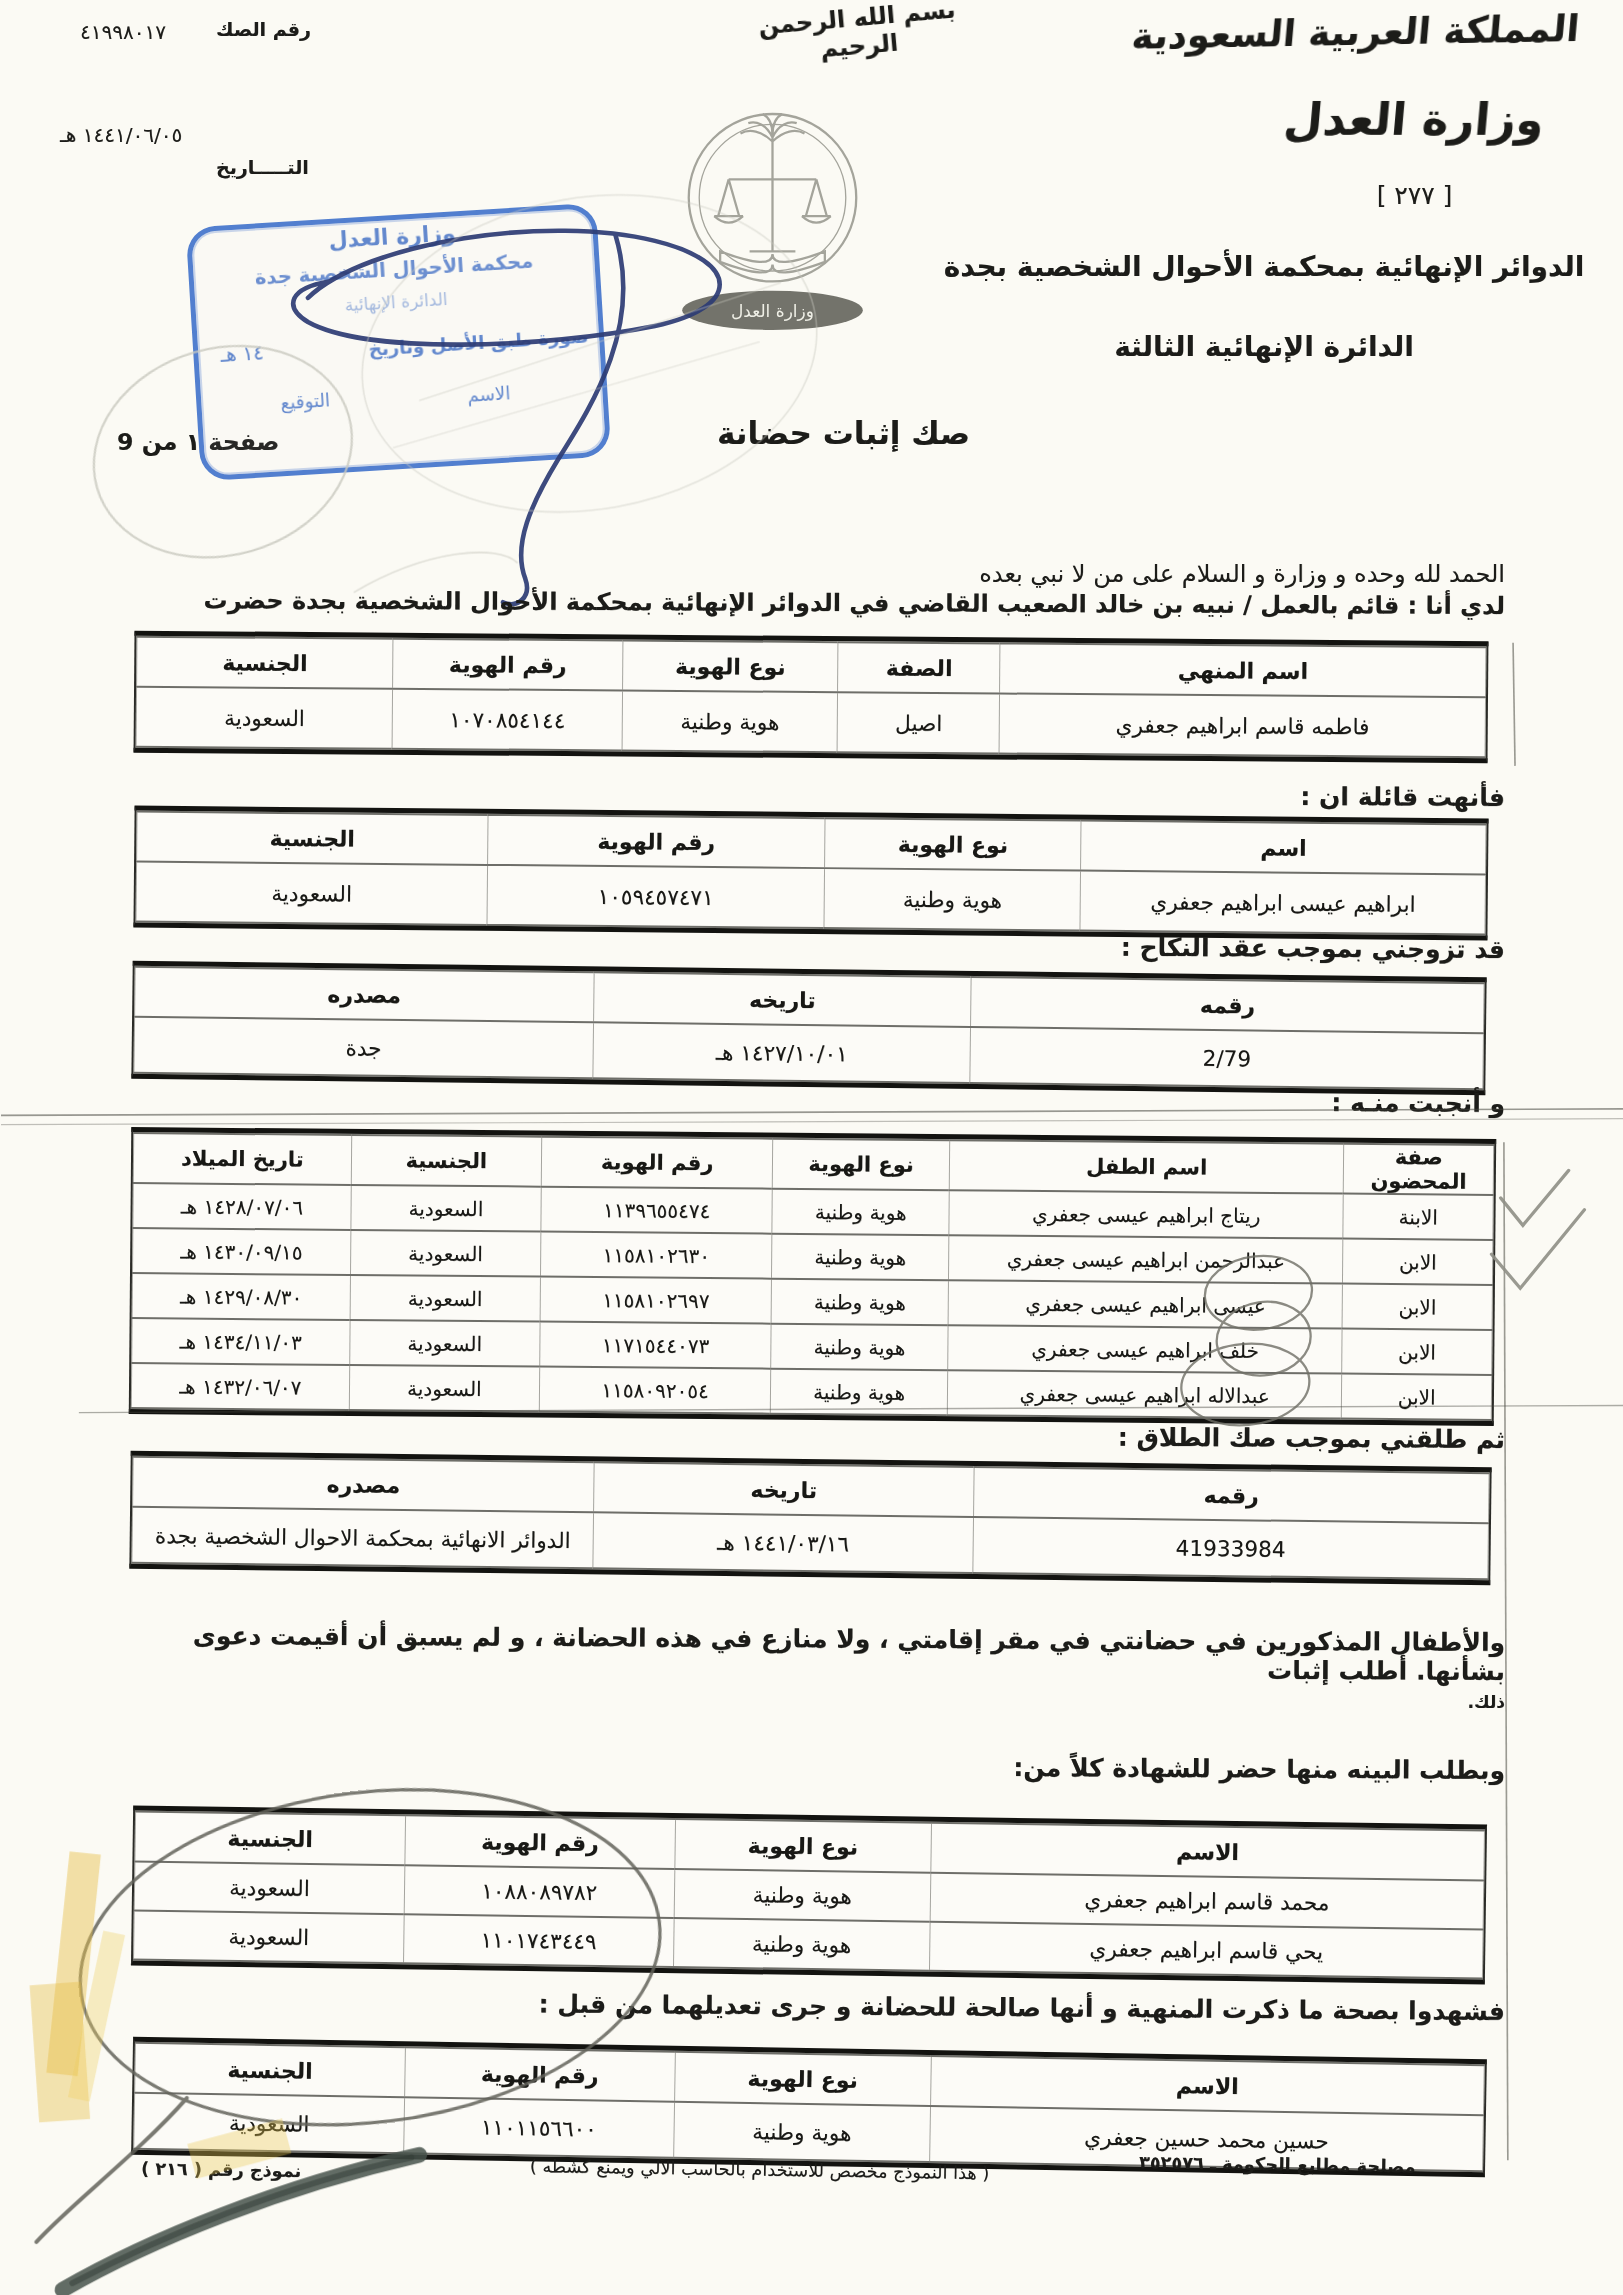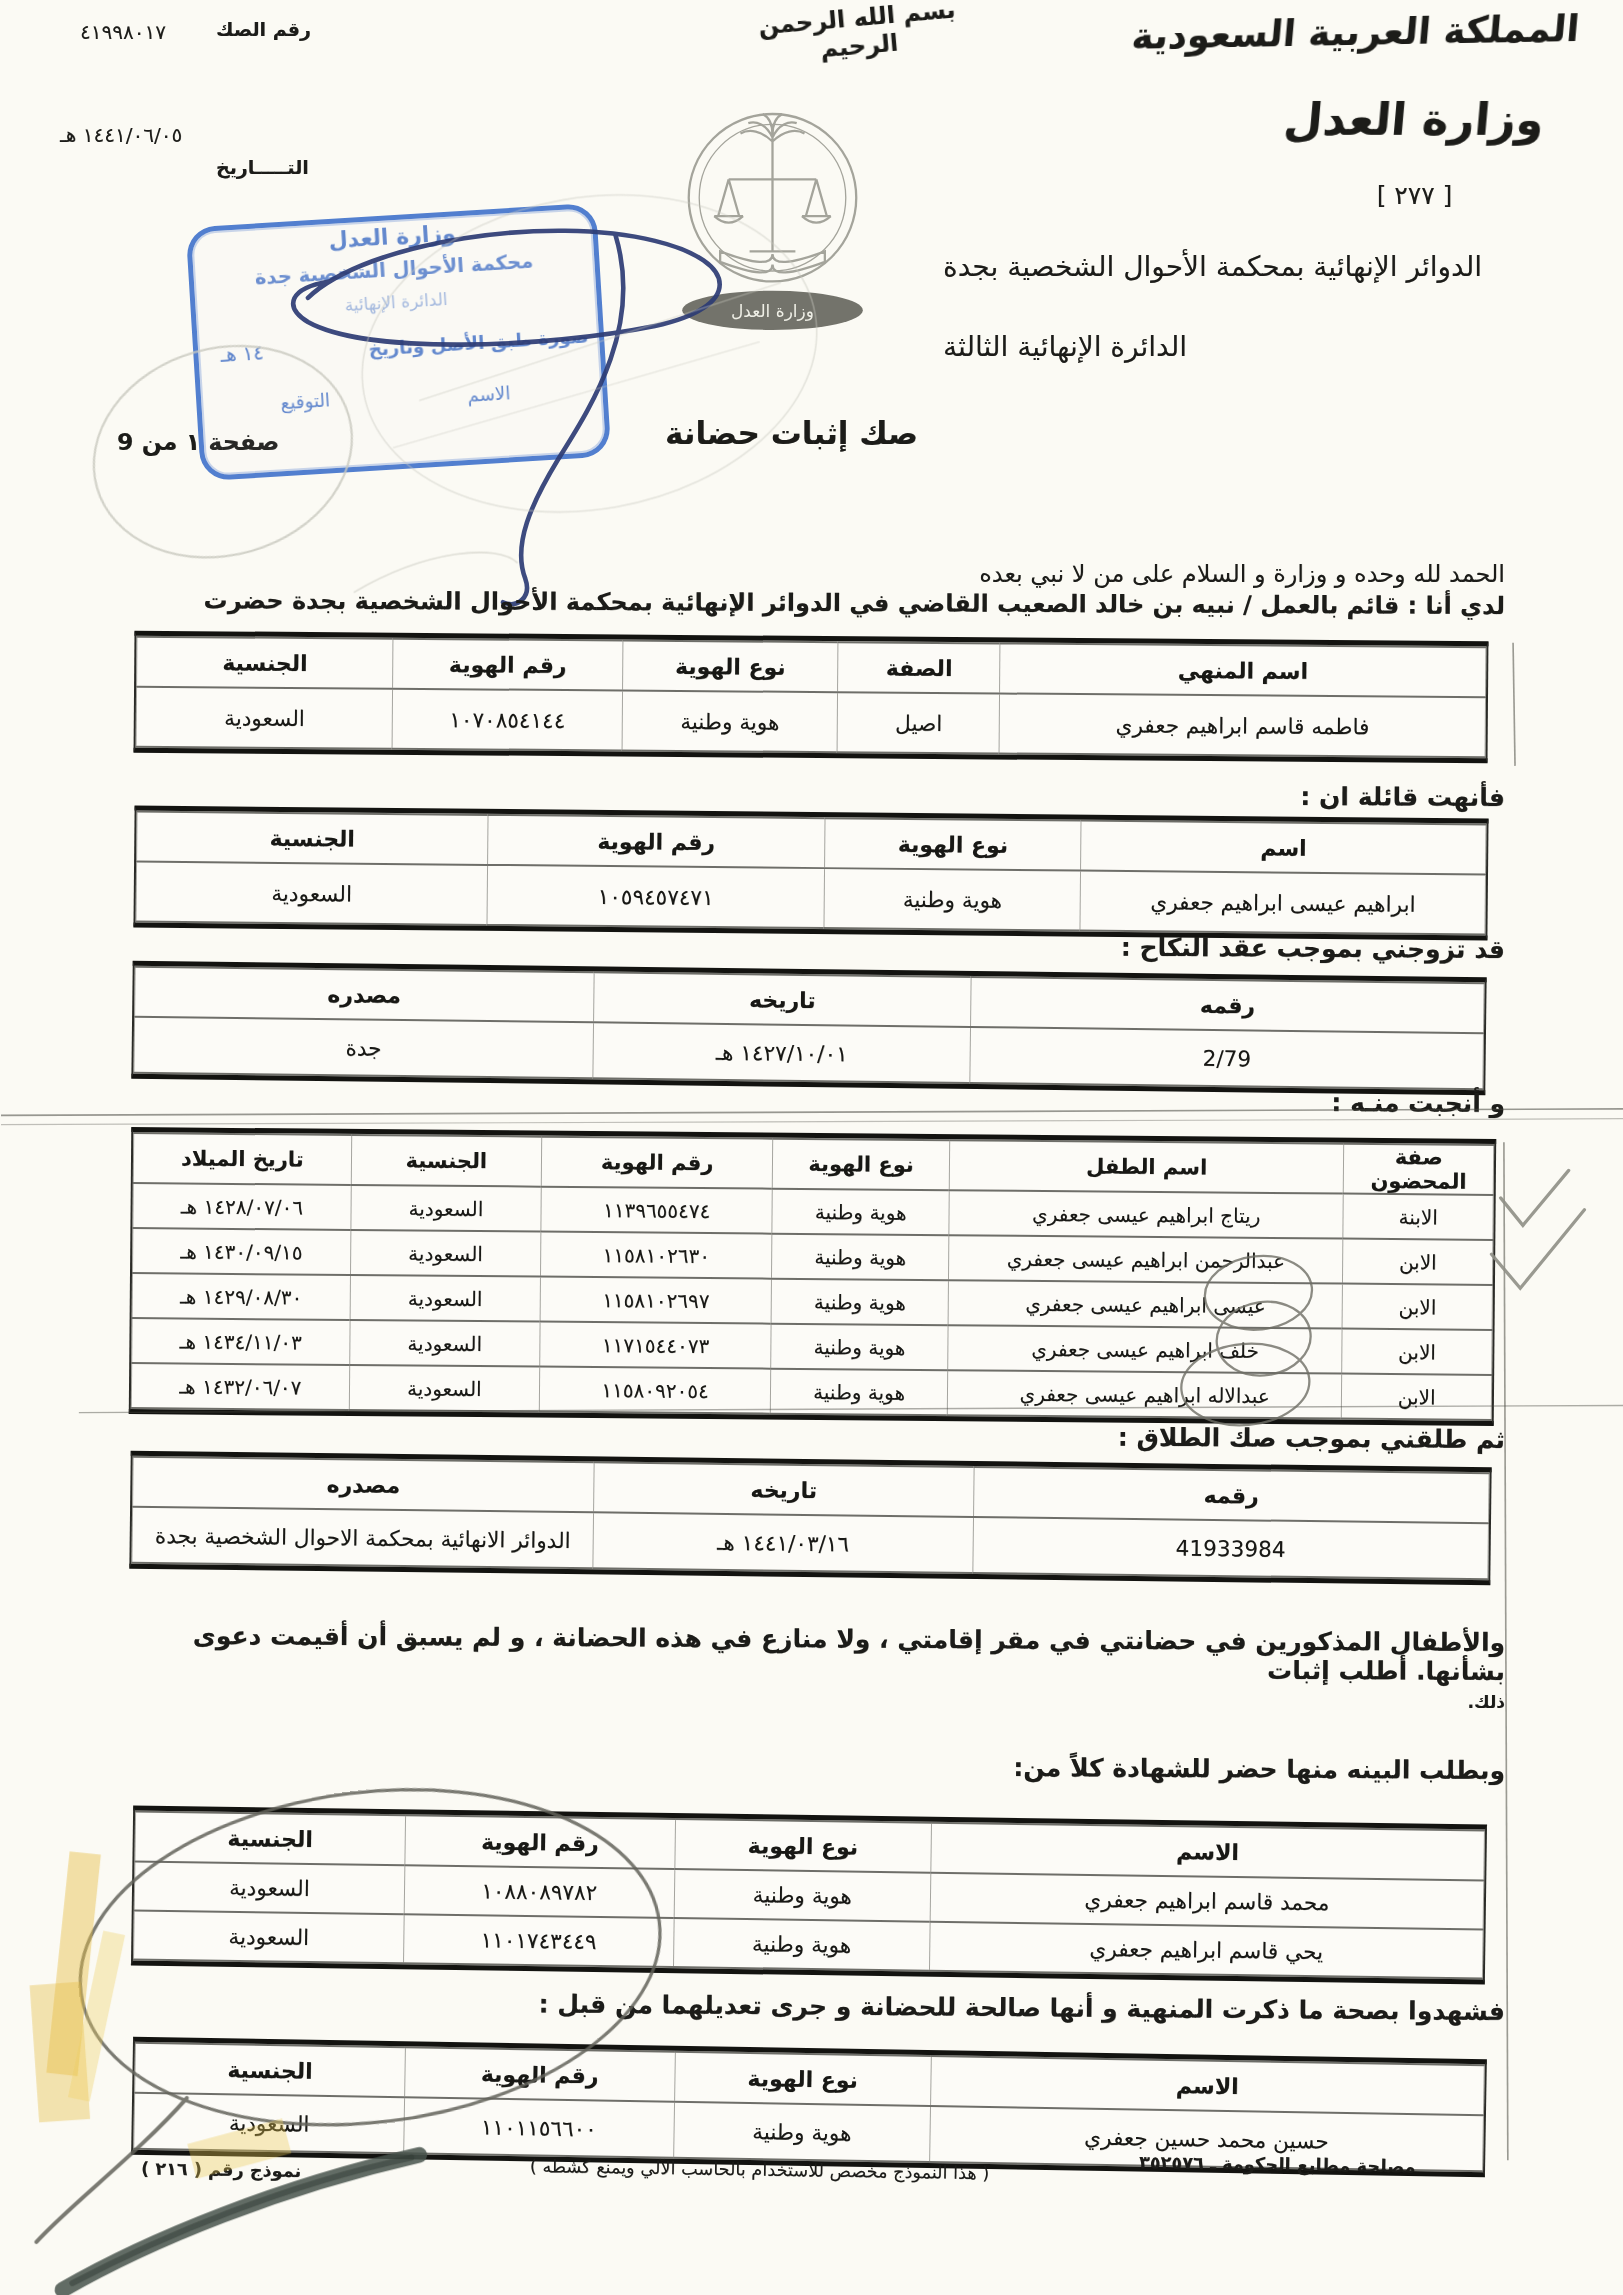--- a/index.html
+++ b/index.html
@@ -8,21 +8,21 @@
     background:#fbfaf4;
     font-family:"DejaVu Sans","Liberation Sans",sans-serif;
     direction:rtl;color:#1b1b18;
   }
   .abs{position:absolute;}
   .print{color:#1c1c19;text-shadow:0.3px 0.3px 0.5px rgba(25,25,20,.38);}
   .b{font-weight:700;}
   .meta-label{font-size:19px;font-weight:700;}
   .meta-value{font-size:20px;letter-spacing:1.3px;}
   .calli{filter:blur(0.3px);}
-  .hdr-dept{font-size:28px;font-weight:400;text-align:left;width:642px;filter:blur(0.2px);}
+  .hdr-dept{font-size:28px;font-weight:700;text-align:center;width:642px;filter:blur(0.2px);}
   .doc-title{font-size:31px;font-weight:700;text-align:center;}
   .body-line{width:1381px;text-align:right;font-size:24px;}
   .heading{width:1381px;text-align:right;font-size:25px;font-weight:700;transform-origin:right center;}
   
   .tblwrap{border:2px solid #2b2b27;border-top:5.9px solid #131310;border-bottom:5.2px solid #131310;
            background:rgba(255,255,255,.25);transform-origin:center;}
   table.doc-table{width:100%;border-collapse:collapse;table-layout:fixed;}
   table.doc-table th,table.doc-table td{
     border-left:1.3px solid rgba(95,95,88,.55);border-right:1.3px solid rgba(95,95,88,.55);
     border-top:2px solid rgba(55,55,50,.72);border-bottom:2px solid rgba(55,55,50,.72);
@@ -79,21 +79,21 @@
   </svg>
 </div>
 
 <div class="abs calli print" style="left:1113px;top:10.5px;width:485px;text-align:center;font-size:37px;font-weight:700;transform:skewX(-6deg) rotate(-1deg);">المملكة العربية السعودية</div>
 <div class="abs calli print" style="left:1244px;top:93px;width:340px;text-align:center;font-size:45px;font-weight:700;transform:skewX(-5deg);">وزارة العدل</div>
 <div class="abs print" style="left:1336px;top:181px;width:157px;text-align:center;font-size:25px;">[ ٢٧٧ ]</div>
 
 <div class="abs hdr-dept print" style="left:943px;top:250px;">الدوائر الإنهائية بمحكمة الأحوال الشخصية بجدة</div>
 <div class="abs hdr-dept print" style="left:943px;top:330px;">الدائرة الإنهائية الثالثة</div>
 
-<div class="abs doc-title print" style="left:608px;top:415px;width:367px;">صك إثبات حضانة</div>
+<div class="abs doc-title print" style="left:660px;top:415px;width:367px;">صك إثبات حضانة</div>
 <div class="abs print b" style="left:117px;top:428px;font-size:23.6px;">صفحة ١ من 9</div>
 
 <div class="abs stamp" style="left:193px;top:215px;">
   <span class="sline b" style="top:3.9px;left:0;width:100%;text-align:center;font-size:22px;opacity:.8;">وزارة العدل</span>
   <span class="sline b" style="top:38px;left:0;width:100%;text-align:center;font-size:19.6px;opacity:.75;">محكمة الأحوال الشخصية جدة</span>
   <span class="sline" style="top:72px;left:0;width:100%;text-align:center;font-size:17px;opacity:.45;">الدائرة الإنهائية</span>
   <span class="sline" style="top:113px;left:22px;font-size:19.6px;opacity:.85;">١٤ هـ</span>
   <span class="sline b" style="top:117px;right:10.5px;font-size:18.3px;opacity:.8;">صورة طبق الأصل وتاريخ</span>
   <span class="sline" style="top:165px;left:79px;font-size:18.3px;opacity:.8;">التوقيع</span>
   <span class="sline" style="top:169px;right:92px;font-size:18.3px;opacity:.8;">الاسم</span>

